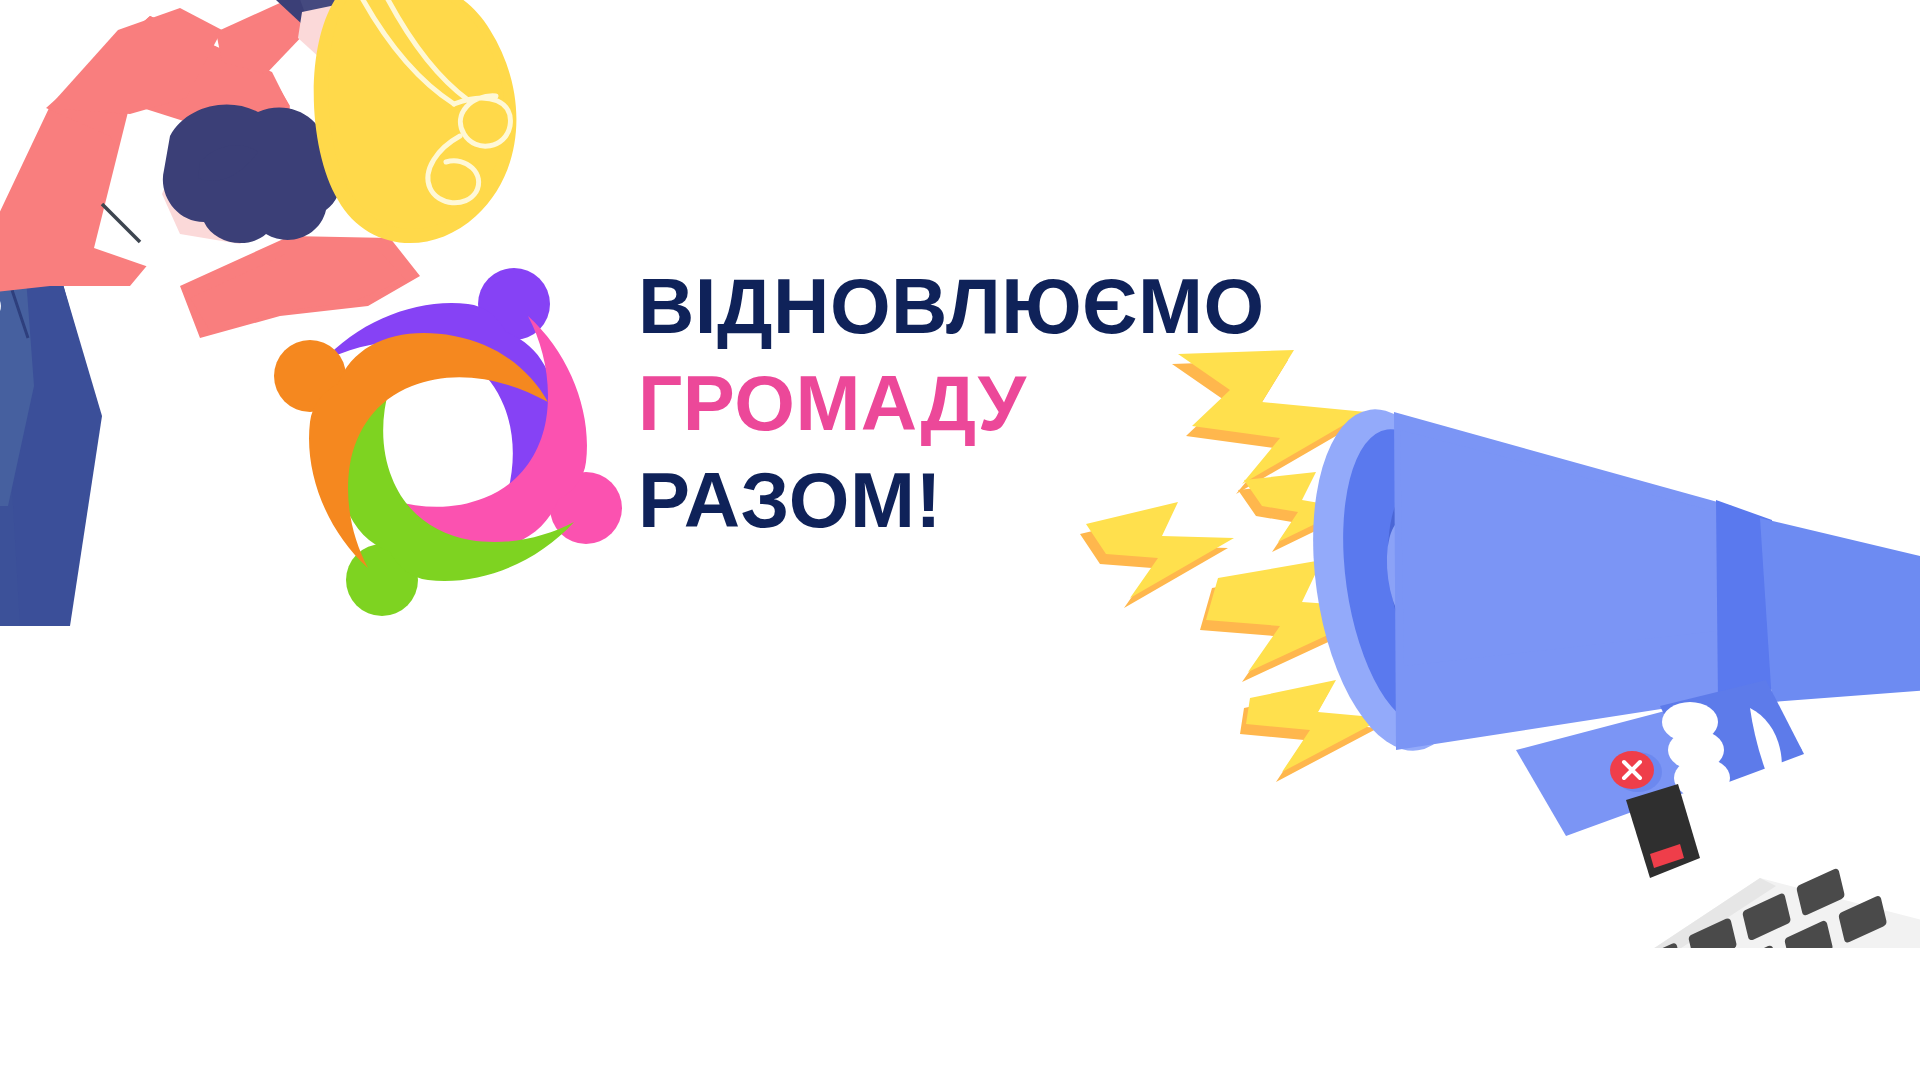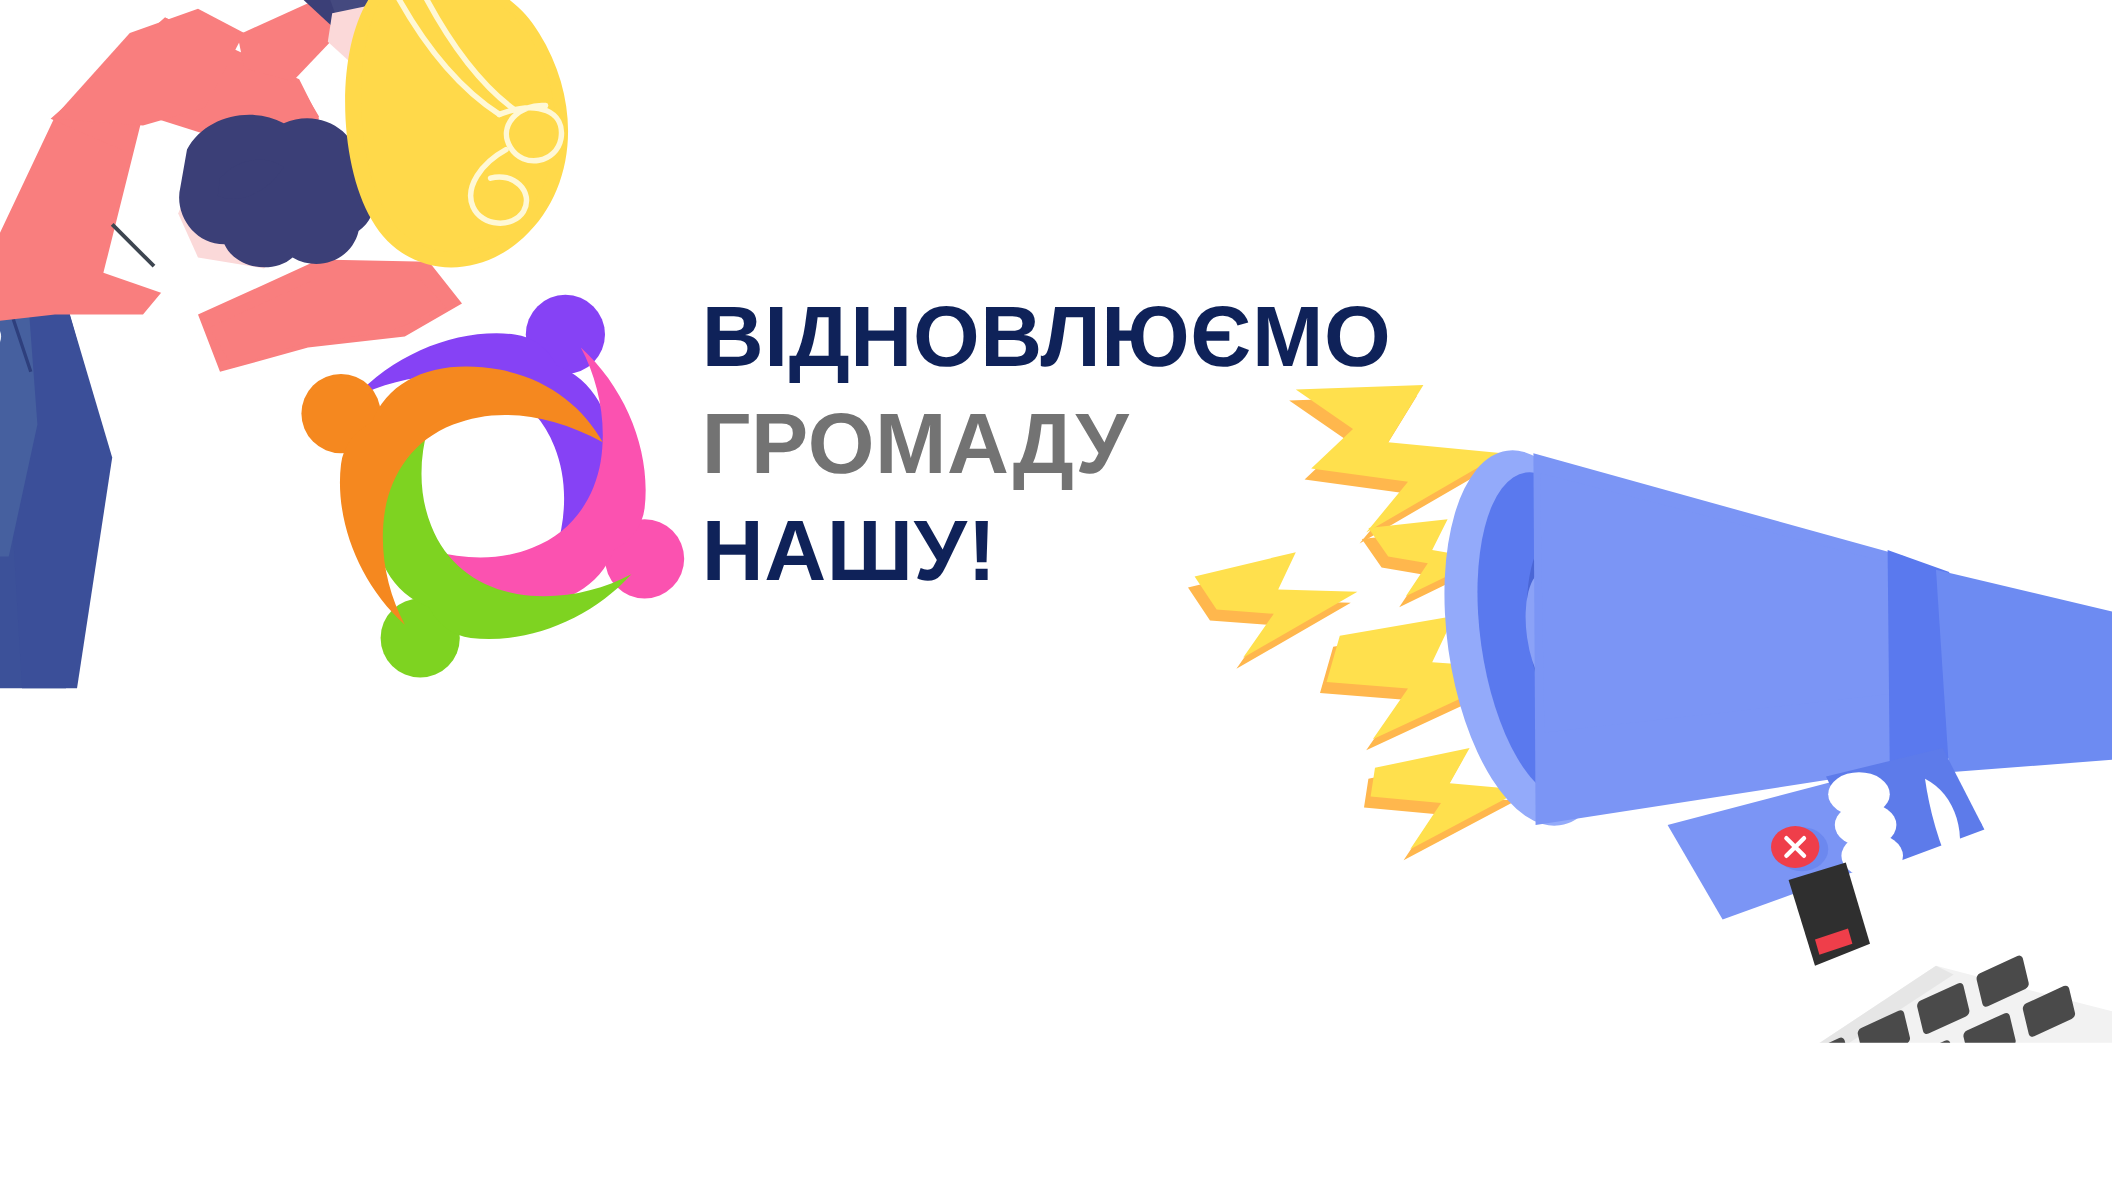--- a/index.html
+++ b/index.html
@@ -246,17 +246,17 @@
           <rect x="204" y="126" width="42" height="30" rx="4"></rect>
         </g>
 
         <path d="M470 734 L556 680 L614 700 L526 758 Z" rx="6"></path>
       </g>
     </g>
   </svg>
 
   <div id="headline">
     <span class="headline-line" style="color: rgb(15, 34, 89);">ВІДНОВЛЮЄМО</span>
-    <span class="headline-line" style="color: #737373;">ГРОМАДУ</span>
-    <span class="headline-line" style="color: rgb(15, 34, 89);">НАШУ!</span>
+    <span class="headline-line" style="color: #ec4899;">ГРОМАДУ</span>
+    <span class="headline-line" style="color: rgb(15, 34, 89);">РАЗОМ!</span>
   </div>
 
 </div>
 
 </body></html>

